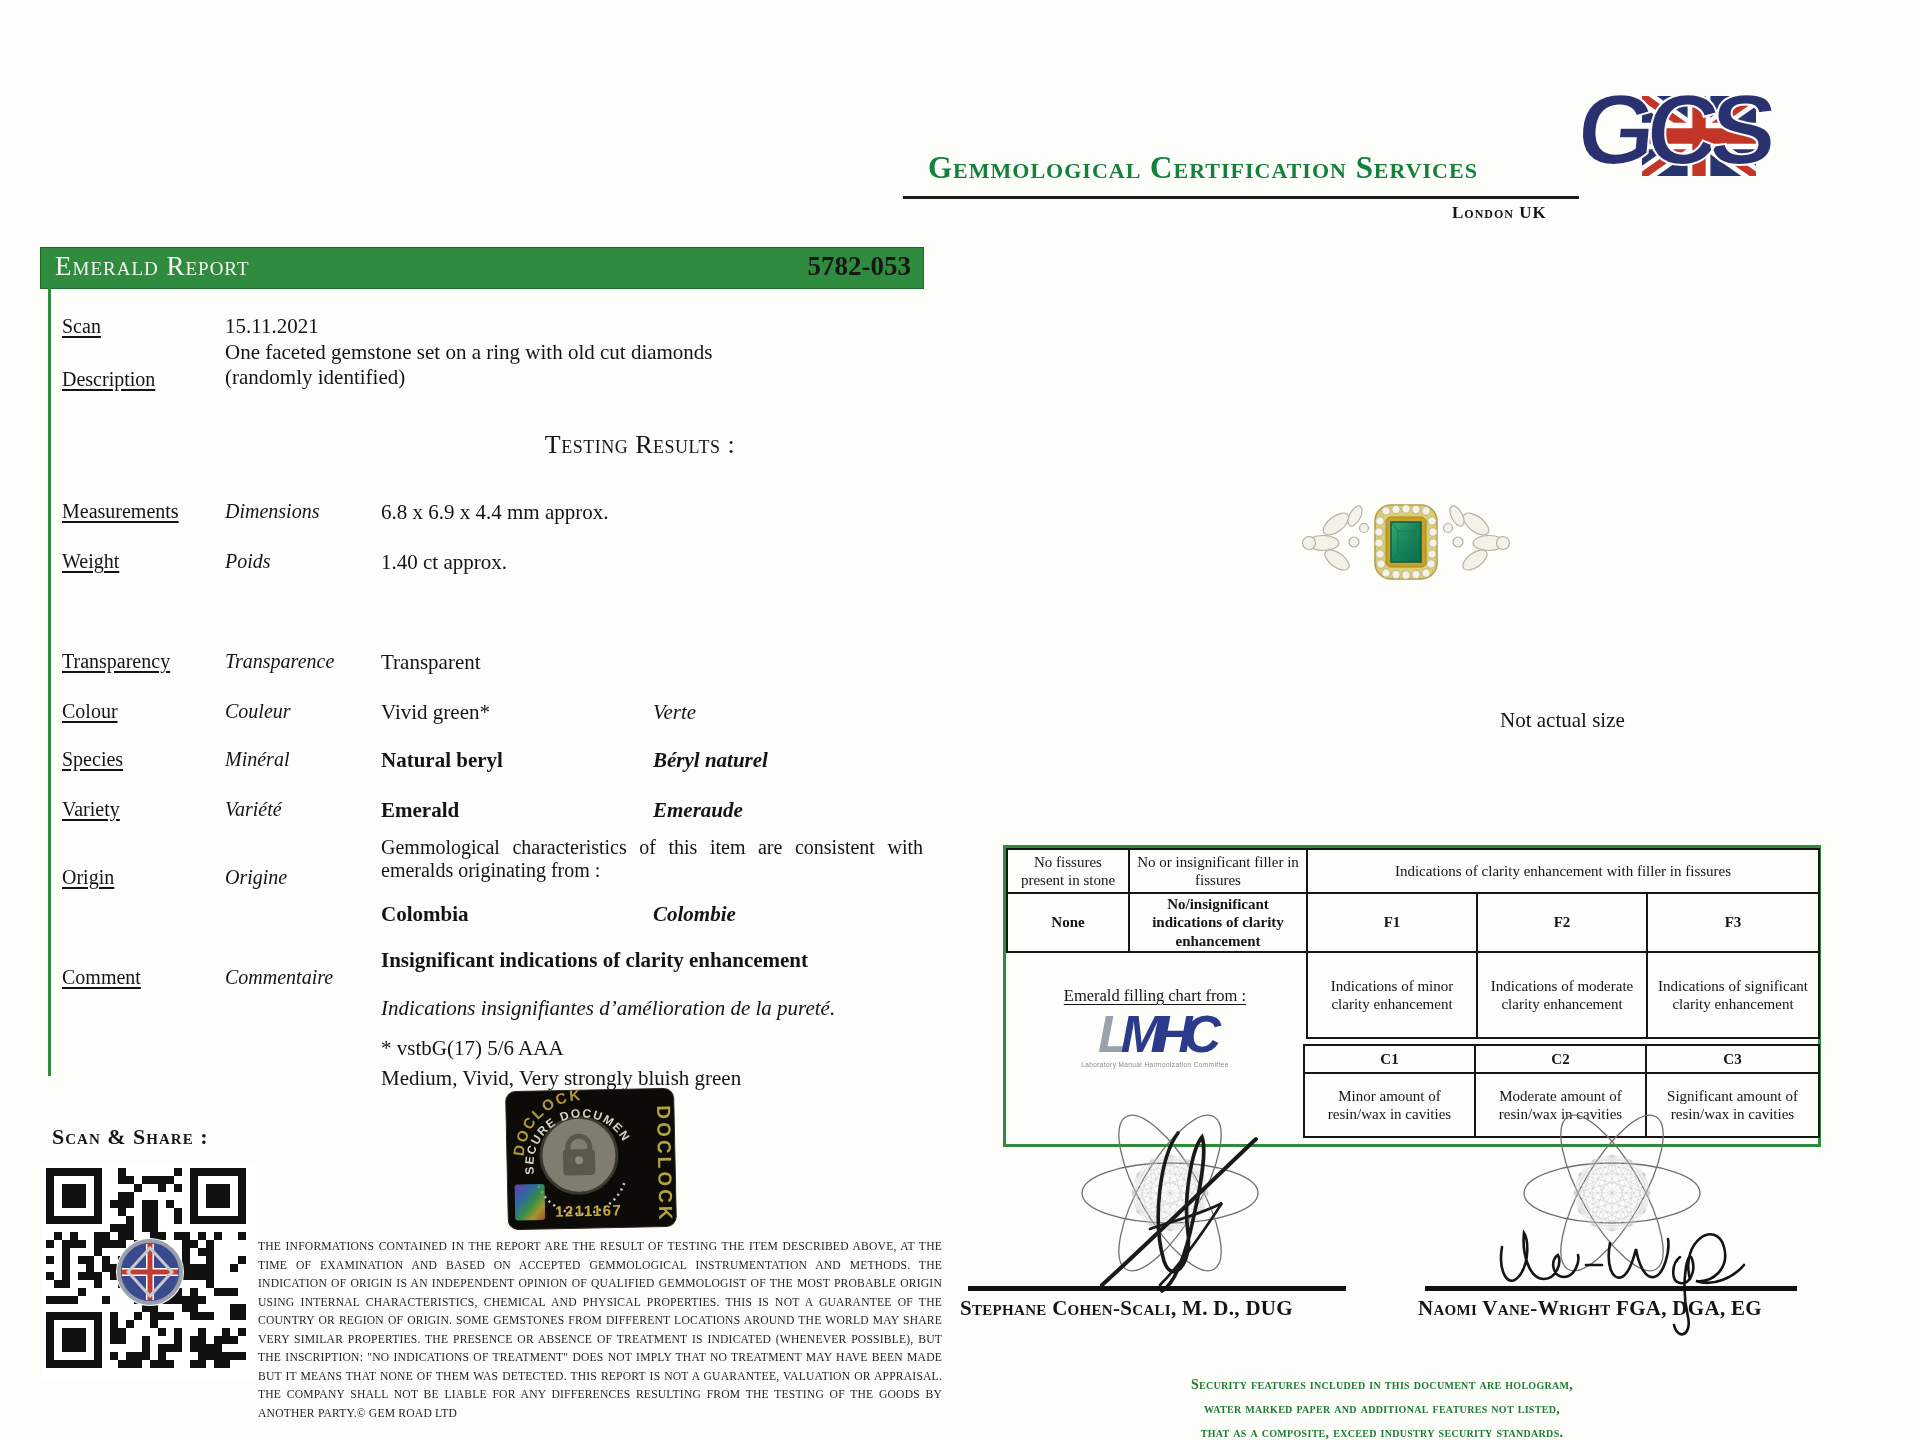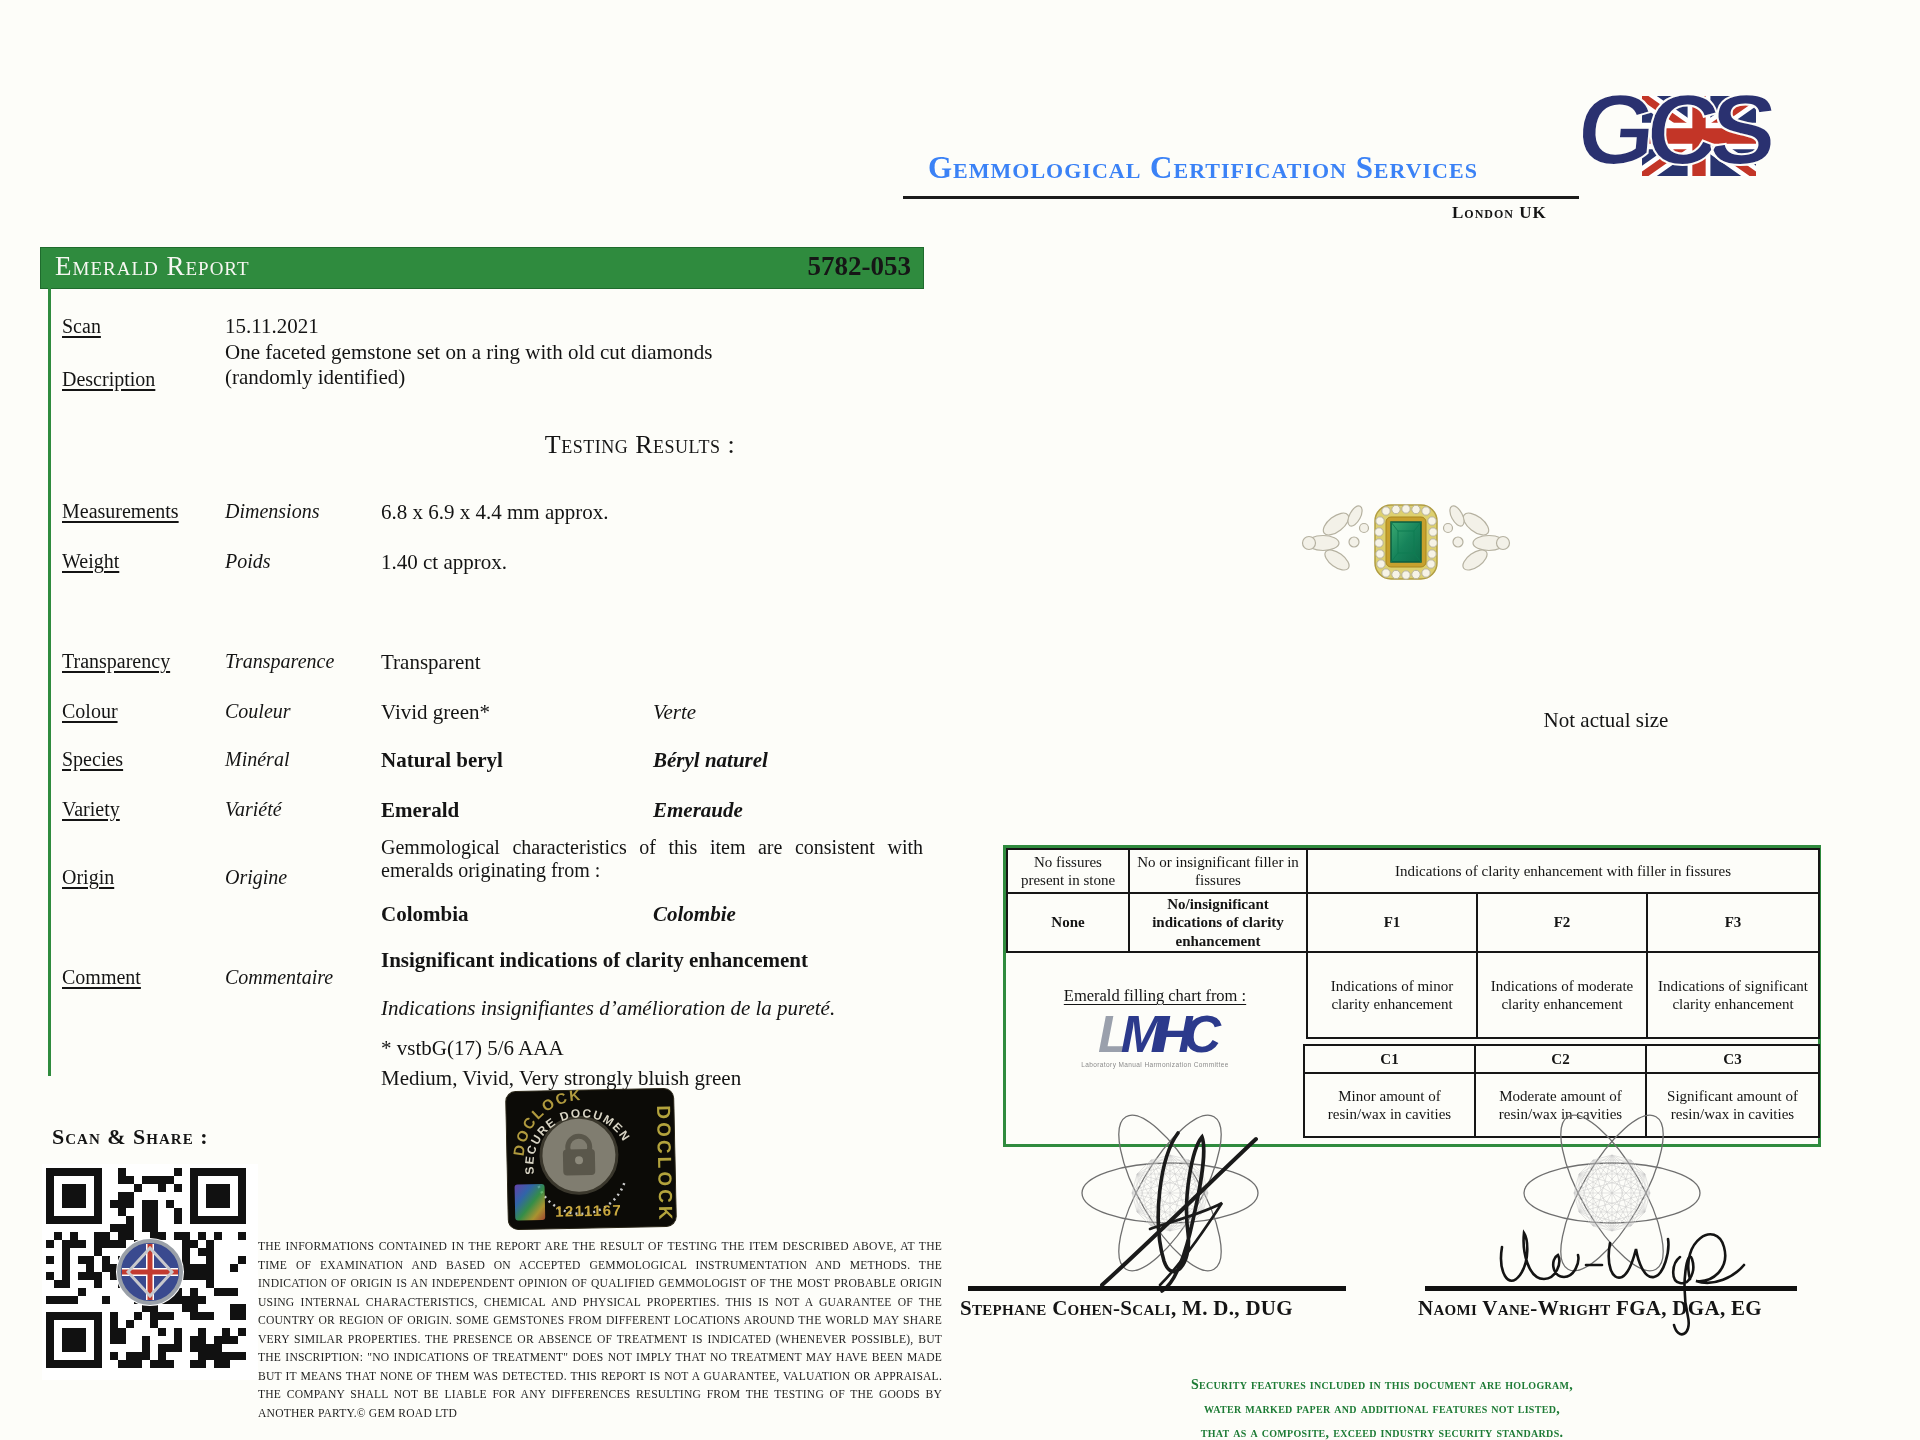--- a/index.html
+++ b/index.html
@@ -1,21 +1,21 @@
 <!DOCTYPE html>
 <html><head>
 <meta charset="utf-8">
 <style>
   html,body{margin:0;padding:0;background:#e8e8e8;}
   .page{position:relative;width:1920px;height:1440px;margin:0 auto;background:#fdfdf9;
         font-family:"Liberation Serif","DejaVu Serif",serif;color:#141414;overflow:hidden;}
   .sc{font-variant:small-caps;}
   .abs{position:absolute;}
   
-  .hdr-title{left:928px;top:150px;font-size:31px;font-weight:600;letter-spacing:1px;color:#3b82f6;}
+  .hdr-title{left:928px;top:150px;font-size:31px;font-weight:600;letter-spacing:1px;color:#15803d;}
   .hdr-rule{left:903px;top:196px;width:676px;height:3px;background:#1c1c1c;}
   .hdr-loc{left:1452px;top:203px;font-size:17px;font-weight:600;letter-spacing:1px;}
   .gcs-logo{left:1578px;top:86px;width:180px;height:142px;}
   .gcs-logo svg.flag{position:absolute;left:64px;top:10px;width:114px;height:80px;}
   .gcs-letters{position:absolute;left:0;top:-14px;font-family:"Liberation Sans",sans-serif;
                font-weight:700;font-size:100px;letter-spacing:-9px;color:#2a3170;
                transform:skewX(-5deg);-webkit-text-stroke:2px #fdfdf9;}
   
   .bar{left:40px;top:247px;width:882px;height:40px;background:#2f8b3e;border:1px solid #1f6b2d;}
   .bar-title{position:absolute;left:14px;top:3px;font-size:27px;letter-spacing:1px;color:#f7f7f2;font-variant:small-caps;}
@@ -29,21 +29,21 @@
   .b{font-weight:700;}
   .it{font-style:italic;}
   .bi{font-weight:700;font-style:italic;}
   .just{text-align:justify;}
   .c1{left:62px;} .c2{left:225px;} .c3{left:381px;} .c4{left:653px;}
   .fieldrow span{top:0;}
   .fieldrow{position:absolute;left:0;width:920px;height:30px;}
   .testing{left:300px;top:430px;width:680px;text-align:center;font-size:26px;letter-spacing:.5px;}
   
   .ring{left:1298px;top:490px;width:216px;height:112px;}
-  .notsize{left:1500px;top:708px;width:212px;text-align:center;font-size:21px;}
+  .notsize{left:1500px;top:708px;width:212px;font-size:21px;}
   
   .clarity{left:1003px;top:802px;width:812px;height:296px;border:3px solid #2f8b3e;margin-top:43px;}
   .clarity table{border-collapse:collapse;table-layout:fixed;}
   .clarity td{border:2px solid #161616;text-align:center;vertical-align:middle;
               font-size:15px;line-height:1.22;padding:1px 5px;}
   .clarity td.nb{border:none;}
   .ctable{position:absolute;left:297px;top:196px;}
   .filllabel{position:absolute;left:8px;top:138px;width:282px;text-align:center;font-size:16.5px;
              text-decoration:underline;text-underline-offset:3px;}
   .lmhc{position:absolute;left:8px;top:160px;width:282px;text-align:center;}

